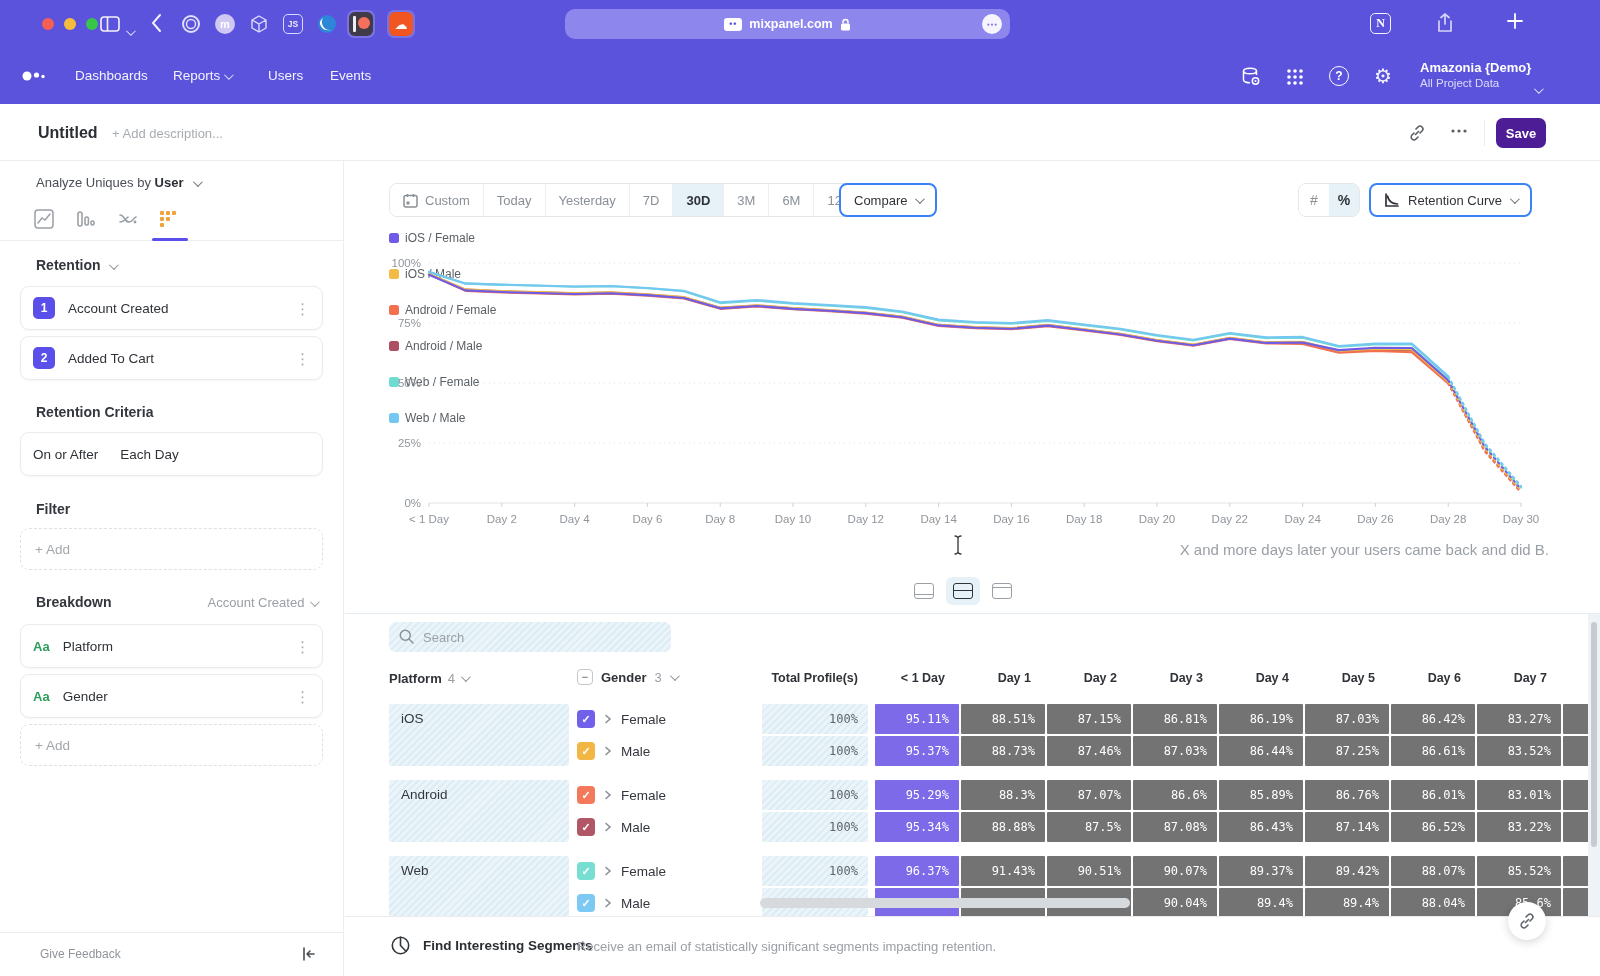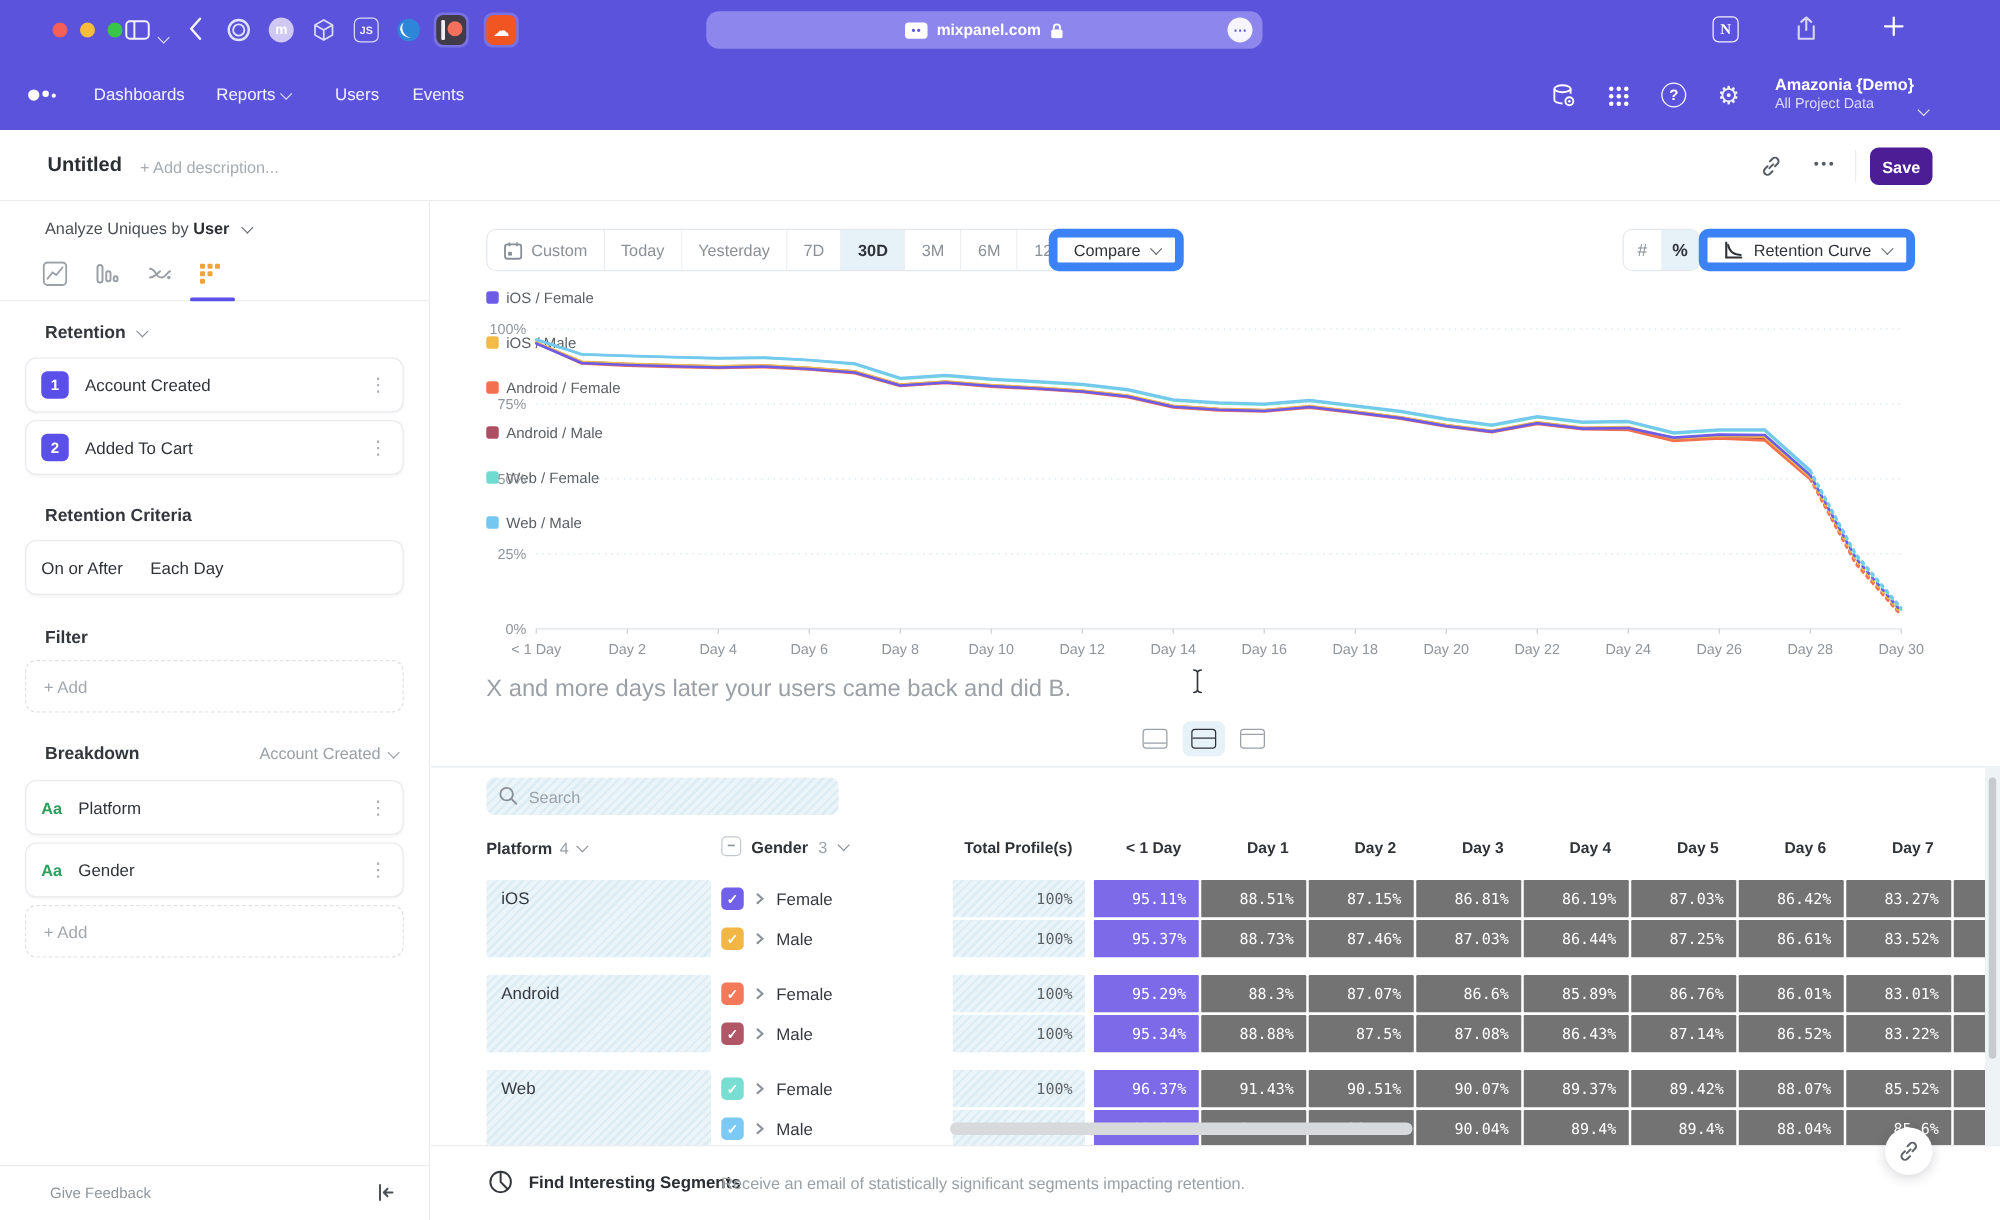--- a/index.html
+++ b/index.html
@@ -50,33 +50,33 @@
   .bd-scope { position:absolute; right:26px; font-size:13px; color:#9aa0a6; }
   .sb-footer { position:absolute; left:0; bottom:0; width:100%; height:44px; border-top:1px solid #ececf0; }
   .give-fb { position:absolute; left:40px; top:14px; font-size:12px; color:#8f959b; }
 
   
   .main { position:absolute; left:345px; top:161px; width:1255px; bottom:0; background:#fff; }
   .seg-group { position:absolute; left:44px; top:22px; height:34px; display:inline-flex; border:1px solid #e4e7ea; border-radius:8px; background:#fff; overflow:hidden; align-items:stretch; }
   .seg-btn { border:none; background:#fff; color:#8a9097; font-size:13px; padding:0 13px; border-right:1px solid #eceef0; display:flex; align-items:center; gap:7px; font-family:inherit; }
   .seg-btn:last-child { border-right:none; }
   .seg-btn.active { background:#e6f2f8; color:#2f3338; font-weight:600; }
-  .btn-plain { position:absolute; top:22px; height:34px; background:#fff; border:7px solid #3b82f6; border-radius:8px; color:#2f3338; font-size:13px; display:inline-flex; align-items:center; gap:8px; padding:0 13px; font-family:inherit; }
+  .btn-plain { position:absolute; top:22px; height:34px; background:#fff; border:2px solid #3b82f6; border-radius:8px; color:#2f3338; font-size:13px; display:inline-flex; align-items:center; gap:8px; padding:0 13px; font-family:inherit; }
   .btn-plain .chev { color:#6a6f76; }
   .numfmt { position:absolute; top:22px; right:240px; height:34px; width:62px; border:1px solid #e4e7ea; border-radius:8px; overflow:hidden; display:flex; }
   .numfmt > div { flex:1; display:flex; align-items:center; justify-content:center; font-size:14px; }
   .numfmt .hash { color:#8a9097; background:#fff; }
   .numfmt .pct { color:#2f3338; background:#e6f2f8; font-weight:600; }
 
   .legend { position:absolute; left:44px; top:70px; width:1160px; display:flex; justify-content:center; gap:22px;flex-direction:column; }
   .lg-item { display:flex; align-items:center; gap:6px; font-size:12px; color:#5a5f64; }
   .lg-sw { width:10px; height:10px; border-radius:2.5px; }
 
   .chart-wrap { position:absolute; left:44px; top:92px; width:1160px; height:280px; }
-  .chart-caption { position:absolute; left:44px; top:380px; width:1160px; text-align:left; font-size:19px; color:#9aa0a6; }
+  .chart-caption { position:absolute; left:44px; top:380px; width:1160px; text-align:right; font-size:15px; color:#9aa0a6; }
   .ibeam { position:absolute; left:607px; top:374px; }
 
   .layout-toggles { position:absolute; left:562px; top:416px; display:flex; gap:5px; }
   .lt-btn { width:34px; height:28px; border-radius:6px; display:flex; align-items:center; justify-content:center; background:#fff; }
   .lt-btn.active { background:#e6f2f8; }
   .lt-ic { width:20px; height:16px; border:1.7px solid #9aa0a6; border-radius:3px; position:relative; }
   .lt-btn.active .lt-ic { border-color:#2f3338; }
   .lt-ic i { position:absolute; left:0; right:0; height:0; border-top:1.7px solid #9aa0a6; }
   .lt-btn.active .lt-ic i { border-color:#2f3338; }
 

